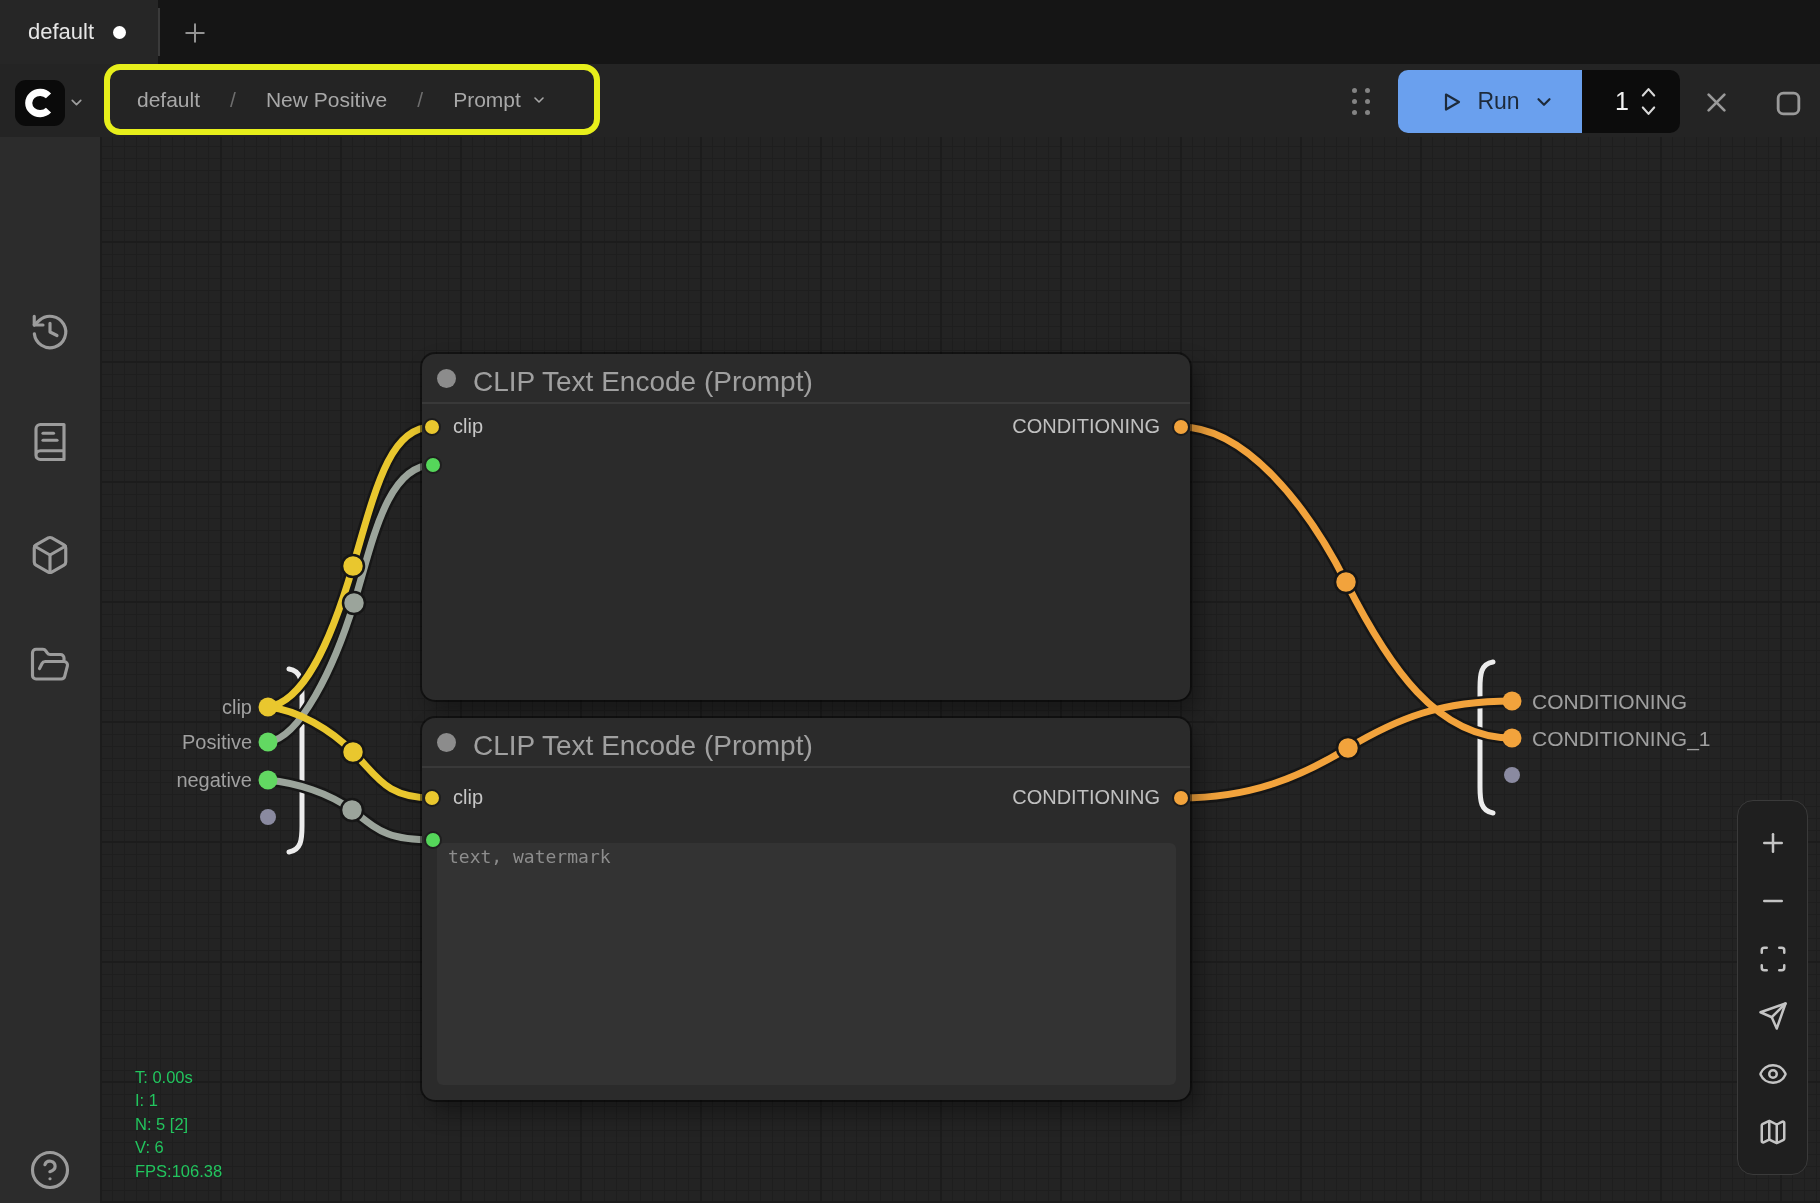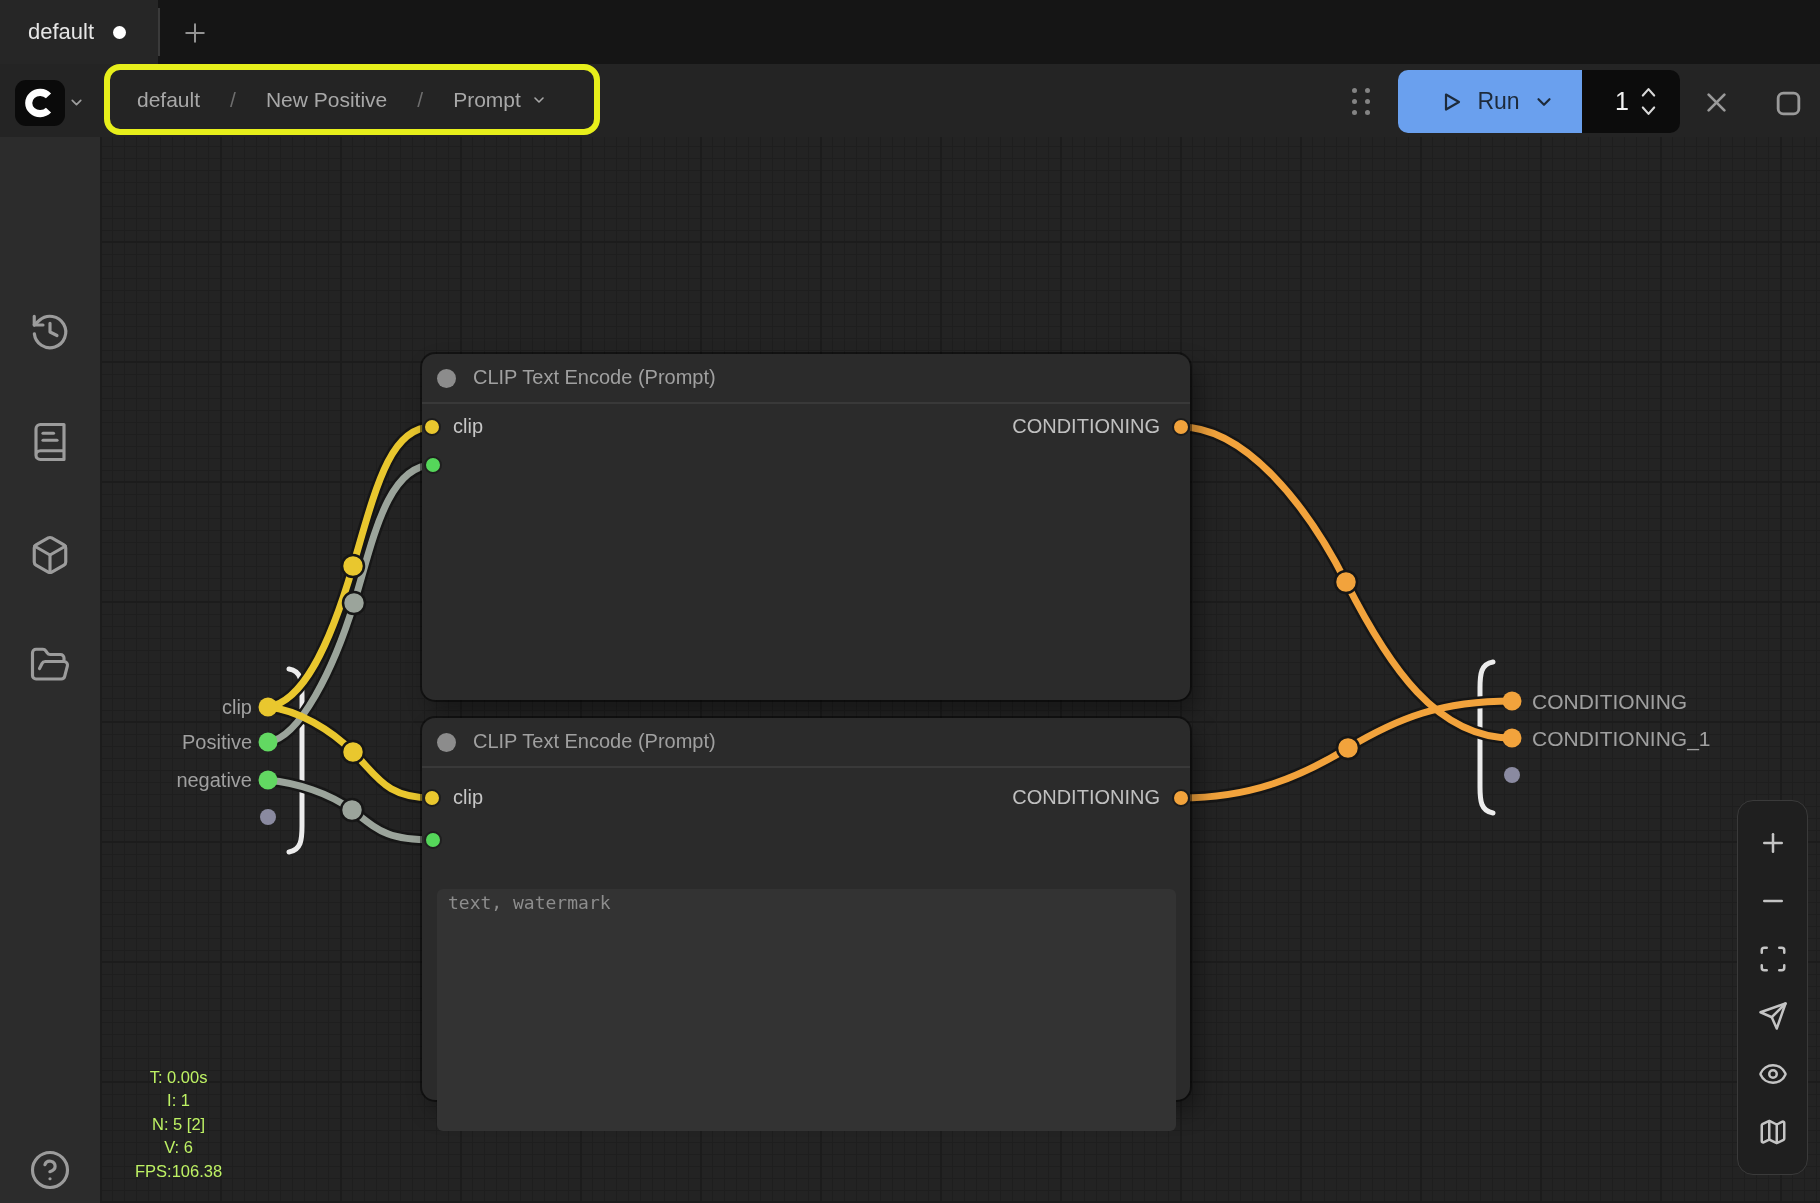--- a/index.html
+++ b/index.html
@@ -55,39 +55,39 @@
       repeating-linear-gradient(0deg,#1c1c1c 0 2px,transparent 2px 120px),
       repeating-linear-gradient(90deg,#1c1c1c 0 2px,transparent 2px 120px),
       repeating-linear-gradient(0deg,#1e1e1e 0 1px,transparent 1px 12px),
       repeating-linear-gradient(90deg,#1e1e1e 0 1px,transparent 1px 12px);}
   .links-svg{left:0;top:0;width:1820px;height:1203px;z-index:5;pointer-events:none;}
 
   
   .node{background:#2b2b2b;border-radius:13px;z-index:10;
         box-shadow:0 0 0 2px rgba(0,0,0,.45), 8px 12px 22px rgba(0,0,0,.35);}
   .node-header-dot{position:absolute;left:15px;top:15px;width:19px;height:19px;border-radius:50%;background:#8c8c8c;}
-  .node-title{position:absolute;left:51px;top:12px;font-size:20px;color:#a0a0a0;white-space:nowrap;}
+  .node-title{position:absolute;left:51px;top:12px;font-size:28px;color:#a0a0a0;white-space:nowrap;}
   .node-divider{position:absolute;left:0;top:48px;width:100%;height:2px;background:rgba(255,255,255,.07);}
   .slot-dot{position:absolute;width:18px;height:18px;border-radius:50%;box-sizing:border-box;cursor:crosshair;}
   .slot-in{background:#e9c72e;border:2px solid #1c1c1c;}
   .slot-out{background:#f2a33c;border:2px solid #1c1c1c;}
   .slot-widget{background:#55d75a;border:2px solid #1f1f1f;}
   .slot-label-in{position:absolute;left:31px;font-size:20px;color:#c6c6c6;}
   .slot-label-out{position:absolute;right:30px;font-size:20px;color:#c0c0c0;text-align:right;}
   .node-textarea{position:absolute;left:15px;width:739px;background:#333333;border-radius:6px;
                  box-sizing:border-box;padding:3px 11px;font-family:"DejaVu Sans Mono","Liberation Mono",monospace;
                  font-size:18px;line-height:22px;color:#8d8d8d;white-space:pre-wrap;word-break:break-word;
                  overflow:hidden;cursor:text;}
 
   
   .io-label{z-index:6;font-size:20px;color:#a0a0a0;white-space:nowrap;}
   .io-left{text-align:right;width:120px;}
 
   
-  .stats{left:135px;top:1066px;z-index:6;color:#bef264;font-size:16.5px;line-height:23.4px;text-align:center;}
+  .stats{left:135px;top:1066px;z-index:6;color:#22c55e;font-size:16.5px;line-height:23.4px;}
 
   
   .float-tools{left:1737px;top:800px;width:71px;height:375px;background:#1f1f1f;border:1px solid #3a3a3a;
                border-radius:16px;z-index:20;display:flex;flex-direction:column;align-items:center;
                justify-content:space-evenly;box-sizing:border-box;}
   .float-tools .tool{width:32px;height:32px;color:#c4c4c4;display:flex;align-items:center;justify-content:center;cursor:pointer;}
 </style>
 </head>
 <body>
 
@@ -152,21 +152,21 @@
 </div>
 
 <div class="abs node" style="left:422px;top:718px;width:768px;height:382px;">
   <div class="node-header-dot"></div>
   <div class="node-title">CLIP Text Encode (Prompt)</div>
   <div class="node-divider"></div>
   <div class="slot-dot slot-in" style="left:1px;top:71px;"></div>
   <div class="slot-label-in" style="top:68px;">clip</div>
   <div class="slot-dot slot-out" style="left:750px;top:71px;"></div>
   <div class="slot-label-out" style="top:68px;">CONDITIONING</div>
-  <div class="node-textarea" style="top:125px;height:242px;margin-top:46px;">text, watermark</div>
+  <div class="node-textarea" style="top:125px;height:242px;">text, watermark</div>
   <div class="slot-dot slot-widget" style="left:2px;top:113px;"></div>
 </div>
 
 <div class="abs stats">
   <div>T: 0.00s</div>
   <div>I: 1</div>
   <div>N: 5 [2]</div>
   <div>V: 6</div>
   <div>FPS:106.38</div>
 </div>

